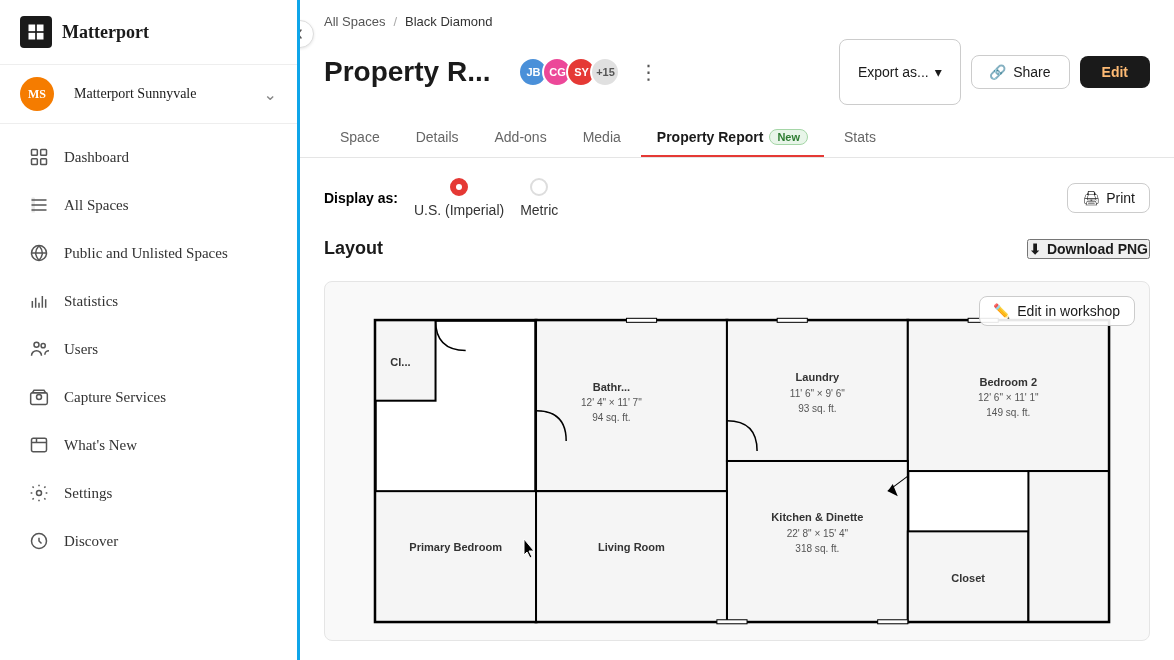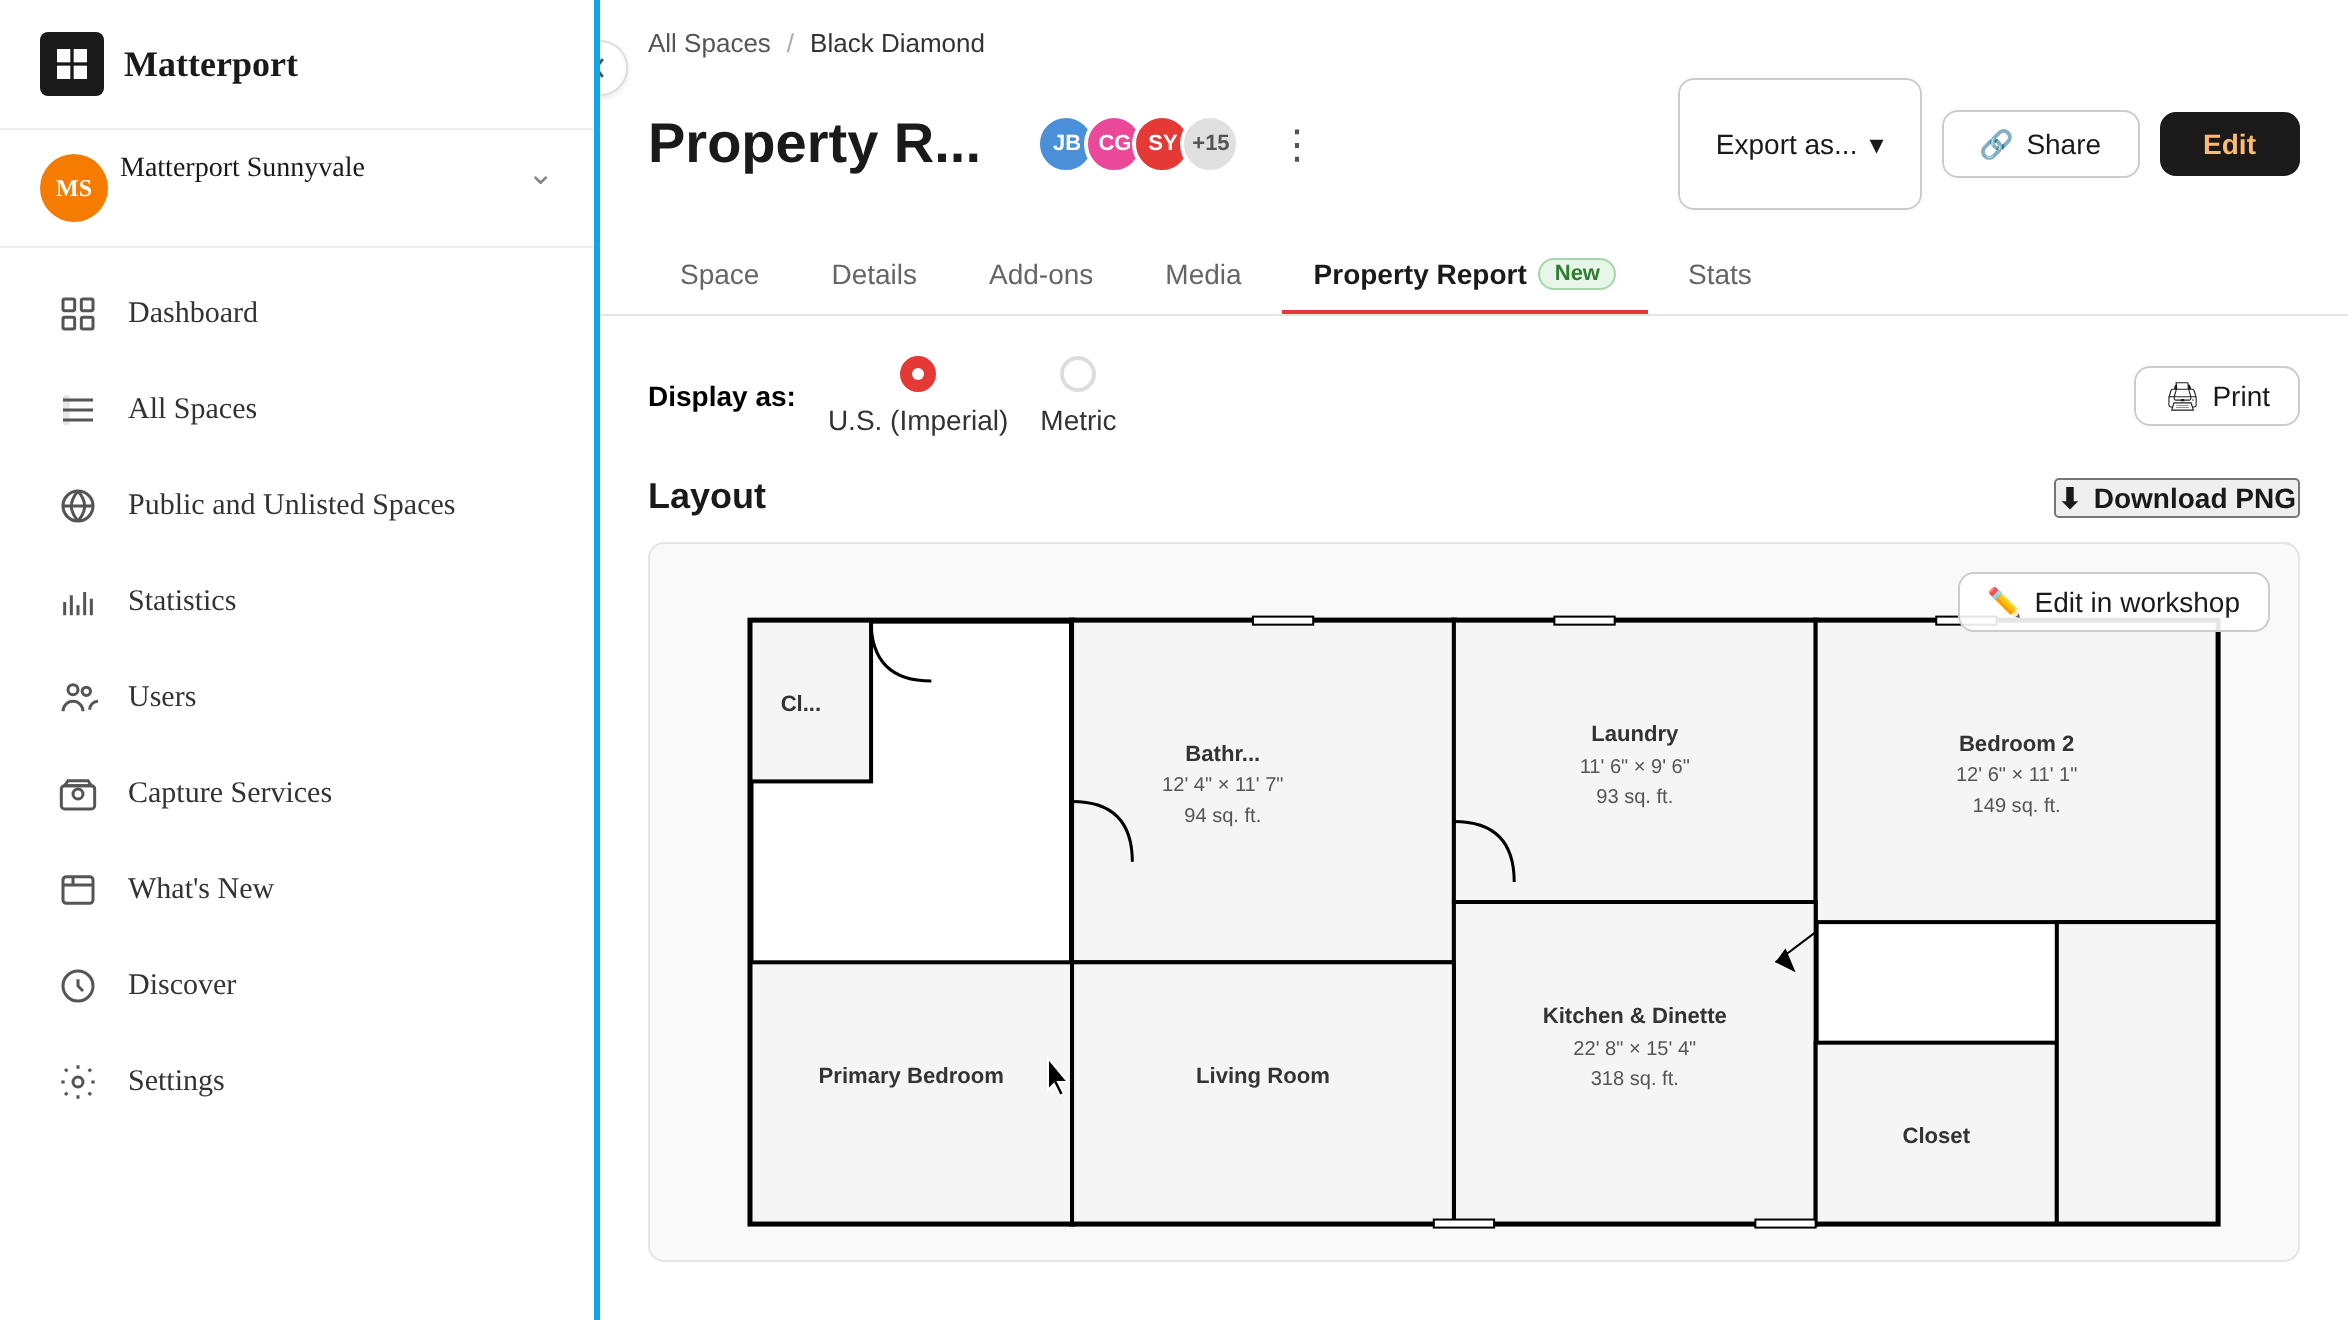--- a/index.html
+++ b/index.html
@@ -34,22 +34,23 @@
     }
     .logo-icon svg { width: 20px; height: 20px; fill: white; }
     .logo-text {
       font-size: 18px;
       font-weight: 700;
       color: #1a1a1a;
     }
 
     .account-row {
       display: flex;
+      align-items: center;
       padding: 12px 20px;
-      gap: 6px;
+      gap: 20px;
       border-bottom: 1px solid #eee;
     }
     .avatar-ms {
       width: 34px;
       height: 34px;
       border-radius: 50%;
       background: #f57c00;
       color: white;
       font-size: 12px;
       font-weight: 700;
@@ -325,21 +326,21 @@
       font-weight: 500;
       color: #1a1a1a;
       margin-left: auto;
     }
 
     
     .section-header {
       display: flex;
       align-items: center;
       justify-content: space-between;
-      margin-bottom: 12px;
+      margin-bottom: 22px;
     }
     .section-title {
       font-size: 18px;
       font-weight: 700;
       color: #1a1a1a;
     }
     .download-png-btn {
       display: flex;
       align-items: center;
       gap: 6px;
@@ -476,35 +477,35 @@
             <rect x="3" y="4" width="18" height="16" rx="2"></rect>
             <path d="M3 9h18M9 4v5"></path>
           </svg>
       </span>
       <span>What's New</span>
     </div>
 
     <div class="nav-item">
       <span class="nav-item-icon">
         <svg viewBox="0 0 24 24" fill="none" stroke="currentColor" stroke-width="1.8">
+            <circle cx="12" cy="12" r="3"></circle>
+            <path d="M12 2v2M12 20v2M4.22 4.22l1.42 1.42M18.36 18.36l1.42 1.42M2 12h2M20 12h2M4.22 19.78l1.42-1.42M18.36 5.64l1.42-1.42"></path>
+          </svg>
+      </span>
+      <span>Settings</span>
+    </div>
+
+    <div class="nav-item">
+      <span class="nav-item-icon">
+        <svg viewBox="0 0 24 24" fill="none" stroke="currentColor" stroke-width="1.8">
             <circle cx="12" cy="12" r="9"></circle>
             <path d="M12 8v4l3 3"></path>
           </svg>
       </span>
       <span>Discover</span>
-    </div>
-
-    <div class="nav-item">
-      <span class="nav-item-icon">
-        <svg viewBox="0 0 24 24" fill="none" stroke="currentColor" stroke-width="1.8">
-            <circle cx="12" cy="12" r="3"></circle>
-            <path d="M12 2v2M12 20v2M4.22 4.22l1.42 1.42M18.36 18.36l1.42 1.42M2 12h2M20 12h2M4.22 19.78l1.42-1.42M18.36 5.64l1.42-1.42"></path>
-          </svg>
-      </span>
-      <span>Settings</span>
     </div>
   </nav>
 </div>
 
 <div class="main">
 
   <div class="sidebar-toggle">
     <svg width="12" height="12" viewBox="0 0 12 12" fill="none">
         <path d="M7 2L4 6l3 4" stroke="#555" stroke-width="1.5" stroke-linecap="round"></path>
       </svg>

